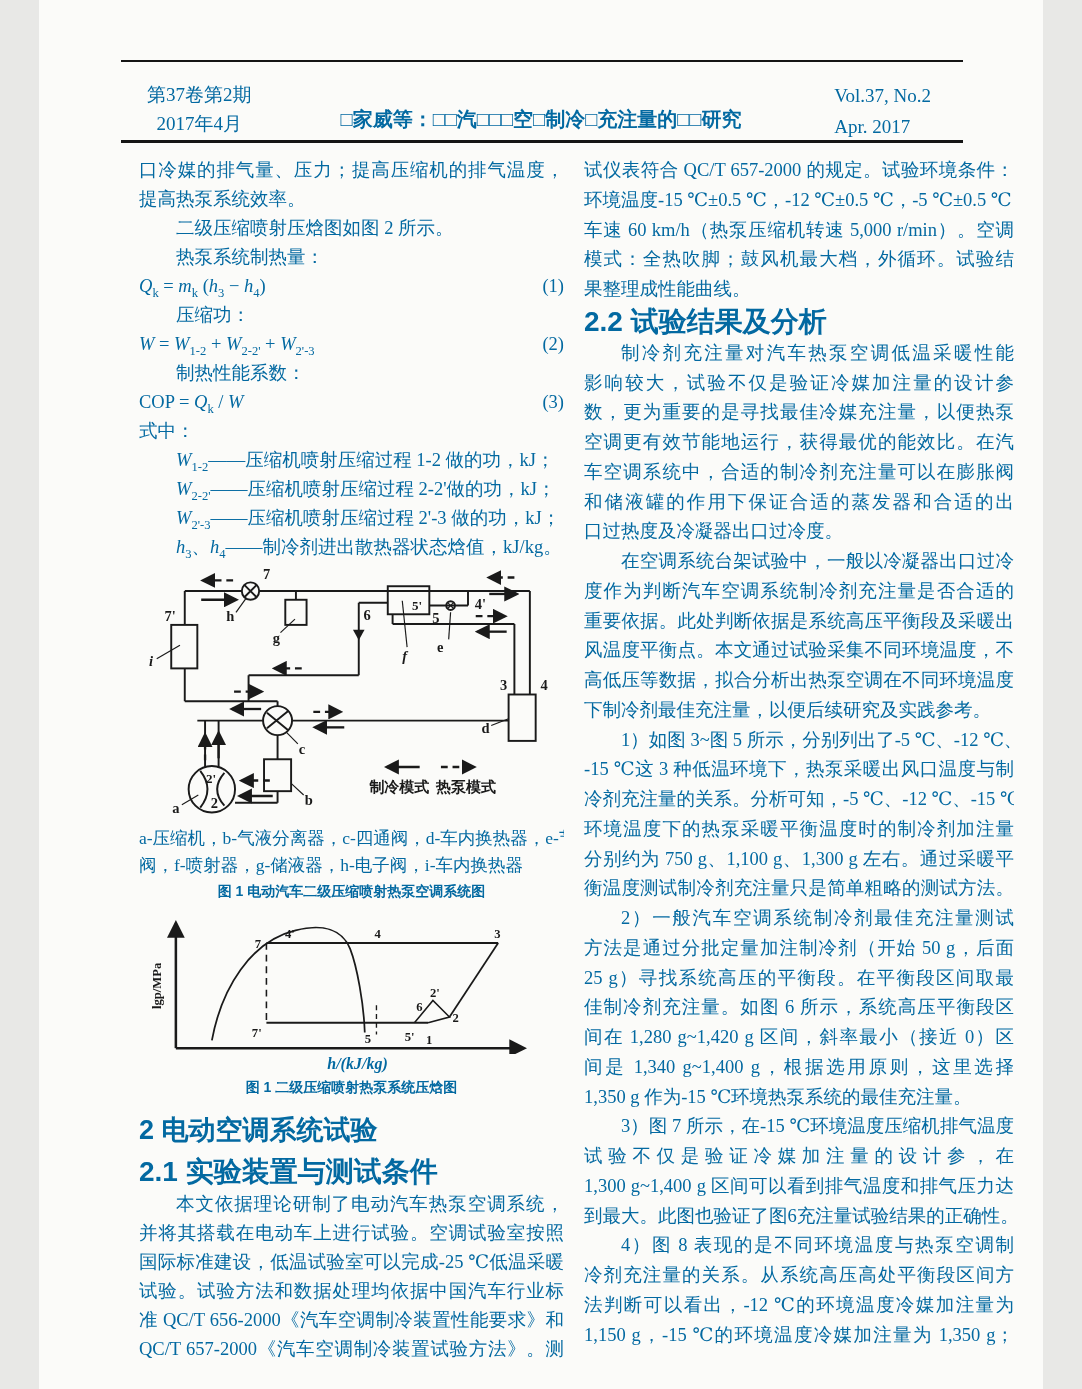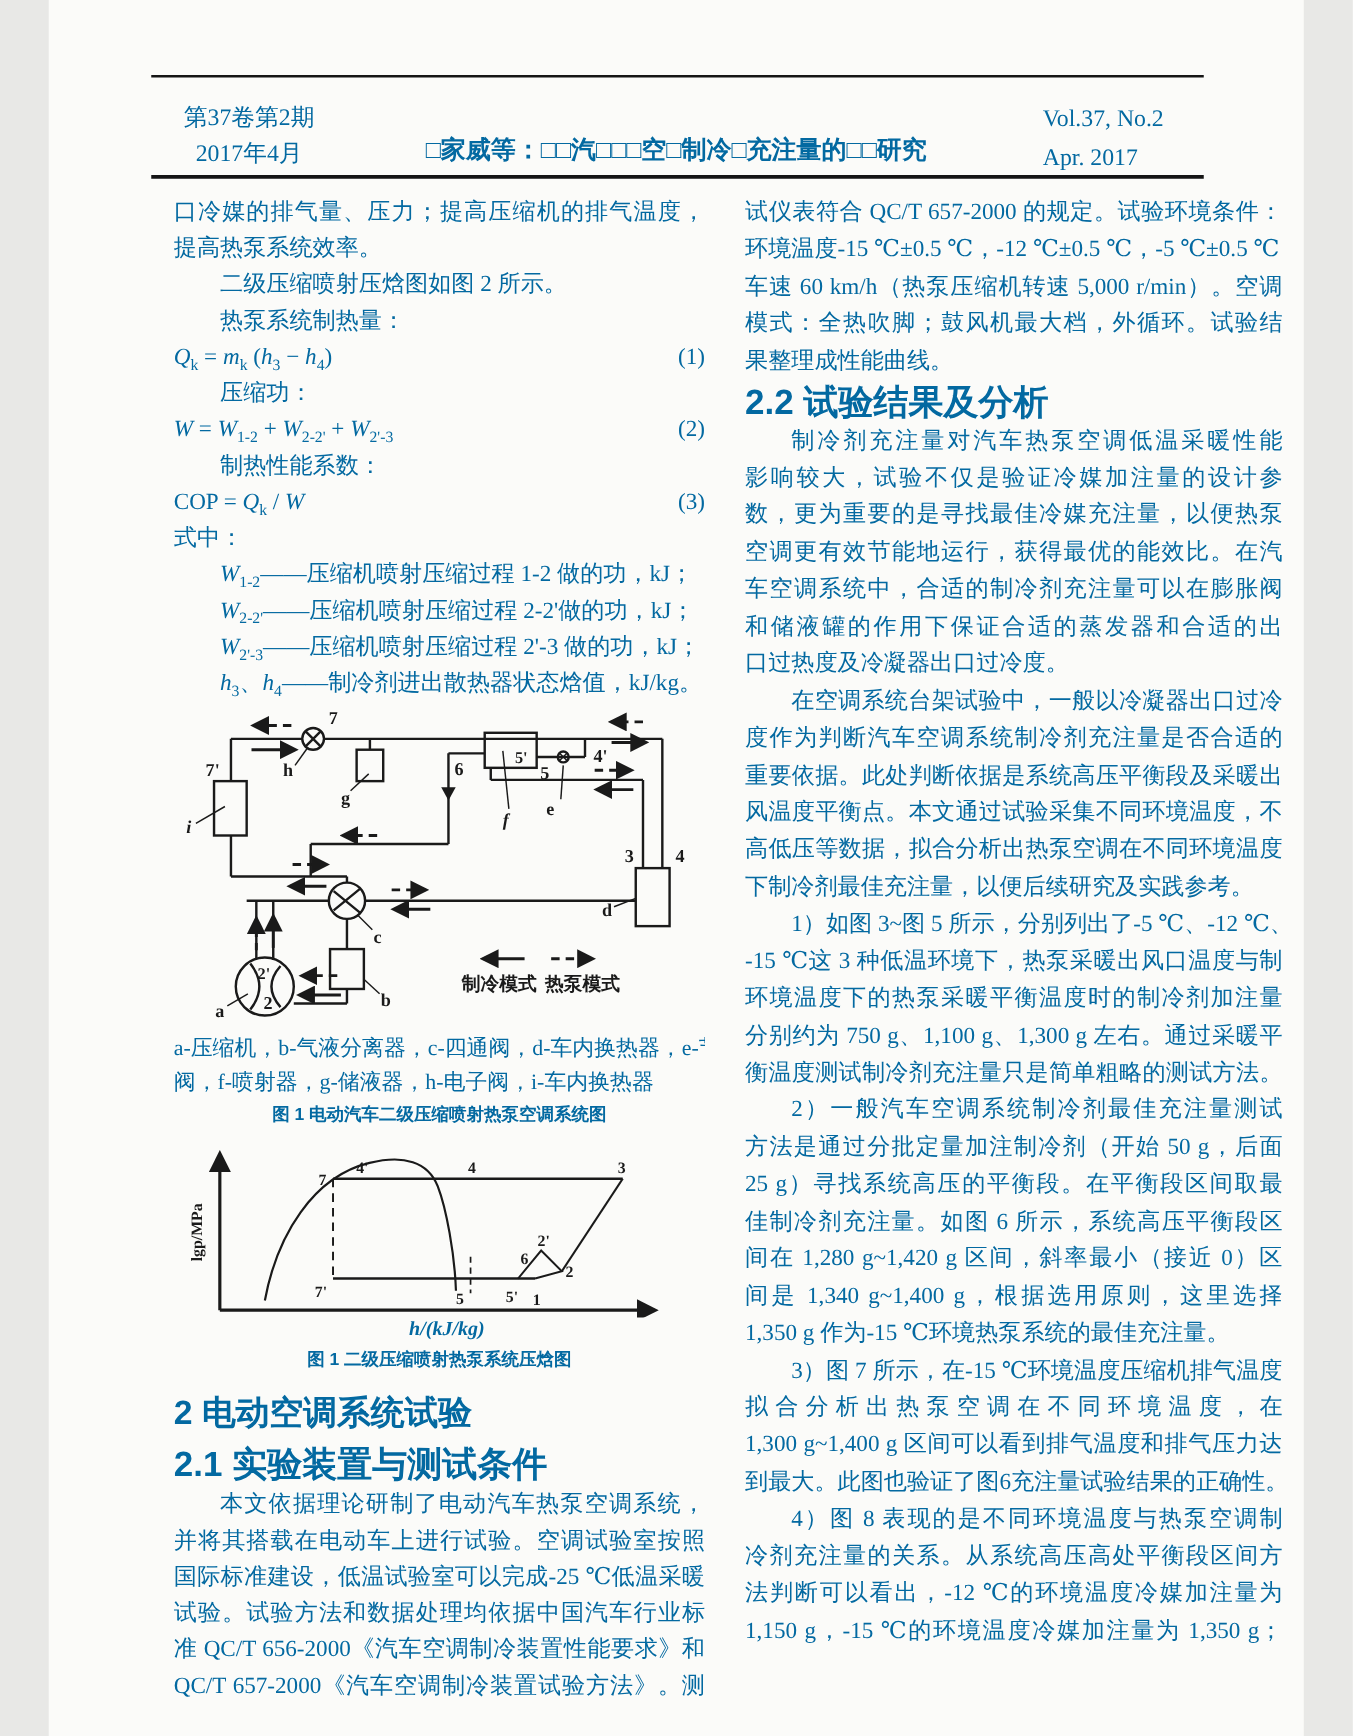--- a/index.html
+++ b/index.html
@@ -8,21 +8,21 @@
     font-family:"Liberation Serif","DejaVu Serif",serif;color:#0369a1;
     overflow:hidden;margin:0 auto;
   }
   .rule{position:absolute;background:#151515;}
   .rule.top{left:82px;right:80px;top:60px;height:2px;}
   .rule.head{left:82px;right:80px;top:140px;height:2.5px;}
   .hdr-left{position:absolute;left:108px;top:80px;font-size:19px;line-height:29px;text-align:center;}
   .hdr-right{position:absolute;right:112px;top:80px;font-size:19px;line-height:31px;text-align:left;}
   .hdr-title{position:absolute;left:280px;right:280px;top:106px;text-align:center;
     font-size:20px;font-weight:bold;font-family:"Liberation Sans","DejaVu Sans",sans-serif;}
-  .cols{position:absolute;left:100px;top:156px;width:887px;display:flex;gap:32px;}
+  .cols{position:absolute;left:100px;top:156px;width:887px;display:flex;gap:20px;}
   .col{width:425px;}
   .col.right{width:430px;}
   .line{
     font-size:18.5px;line-height:29px;white-space:nowrap;overflow:hidden;
     text-align:justify;text-justify:inter-character;
   }
   .col.right .line{line-height:29.75px;}
   .line.fill{text-align-last:justify;}
   .line.indent{text-indent:2em;}
   .line sub{font-size:68%;line-height:0;}
@@ -267,32 +267,33 @@
           <div class="line fill">和储液罐的作用下保证合适的蒸发器和合适的出</div>
           <div class="line">口过热度及冷凝器出口过冷度。</div>
           <div class="line indent fill">在空调系统台架试验中，一般以冷凝器出口过冷</div>
           <div class="line fill">度作为判断汽车空调系统制冷剂充注量是否合适的</div>
           <div class="line fill">重要依据。此处判断依据是系统高压平衡段及采暖出</div>
           <div class="line fill">风温度平衡点。本文通过试验采集不同环境温度，不</div>
           <div class="line fill">高低压等数据，拟合分析出热泵空调在不同环境温度</div>
           <div class="line">下制冷剂最佳充注量，以便后续研究及实践参考。</div>
           <div class="line indent fill">1）如图 3~图 5 所示，分别列出了-5 ℃、-12 ℃、</div>
           <div class="line fill">-15 ℃这 3 种低温环境下，热泵采暖出风口温度与制</div>
+          <div class="line fill">冷剂充注量的关系。分析可知，-5 ℃、-12 ℃、-15 ℃</div>
           <div class="line fill">环境温度下的热泵采暖平衡温度时的制冷剂加注量</div>
           <div class="line fill">分别约为 750 g、1,100 g、1,300 g 左右。通过采暖平</div>
           <div class="line fill">衡温度测试制冷剂充注量只是简单粗略的测试方法。</div>
           <div class="line indent fill">2）一般汽车空调系统制冷剂最佳充注量测试</div>
           <div class="line fill">方法是通过分批定量加注制冷剂（开始 50 g，后面</div>
           <div class="line fill">25 g）寻找系统高压的平衡段。在平衡段区间取最</div>
           <div class="line fill">佳制冷剂充注量。如图 6 所示，系统高压平衡段区</div>
           <div class="line fill">间在 1,280 g~1,420 g 区间，斜率最小（接近 0）区</div>
           <div class="line fill">间是 1,340 g~1,400 g，根据选用原则，这里选择</div>
           <div class="line">1,350 g 作为-15 ℃环境热泵系统的最佳充注量。</div>
           <div class="line indent fill">3）图 7 所示，在-15 ℃环境温度压缩机排气温度</div>
-          <div class="line fill">拟合分析出热泵空调在不同环境温度，在</div>
+          <div class="line fill">试验不仅是验证冷媒加注量的设计参，在</div>
           <div class="line fill">1,300 g~1,400 g 区间可以看到排气温度和排气压力达</div>
           <div class="line fill">到最大。此图也验证了图6充注量试验结果的正确性。</div>
           <div class="line indent fill">4）图 8 表现的是不同环境温度与热泵空调制</div>
           <div class="line fill">冷剂充注量的关系。从系统高压高处平衡段区间方</div>
           <div class="line fill">法判断可以看出，-12 ℃的环境温度冷媒加注量为</div>
           <div class="line fill">1,150 g，-15 ℃的环境温度冷媒加注量为 1,350 g；</div>
         </div>
     </div>
 
   </div>

